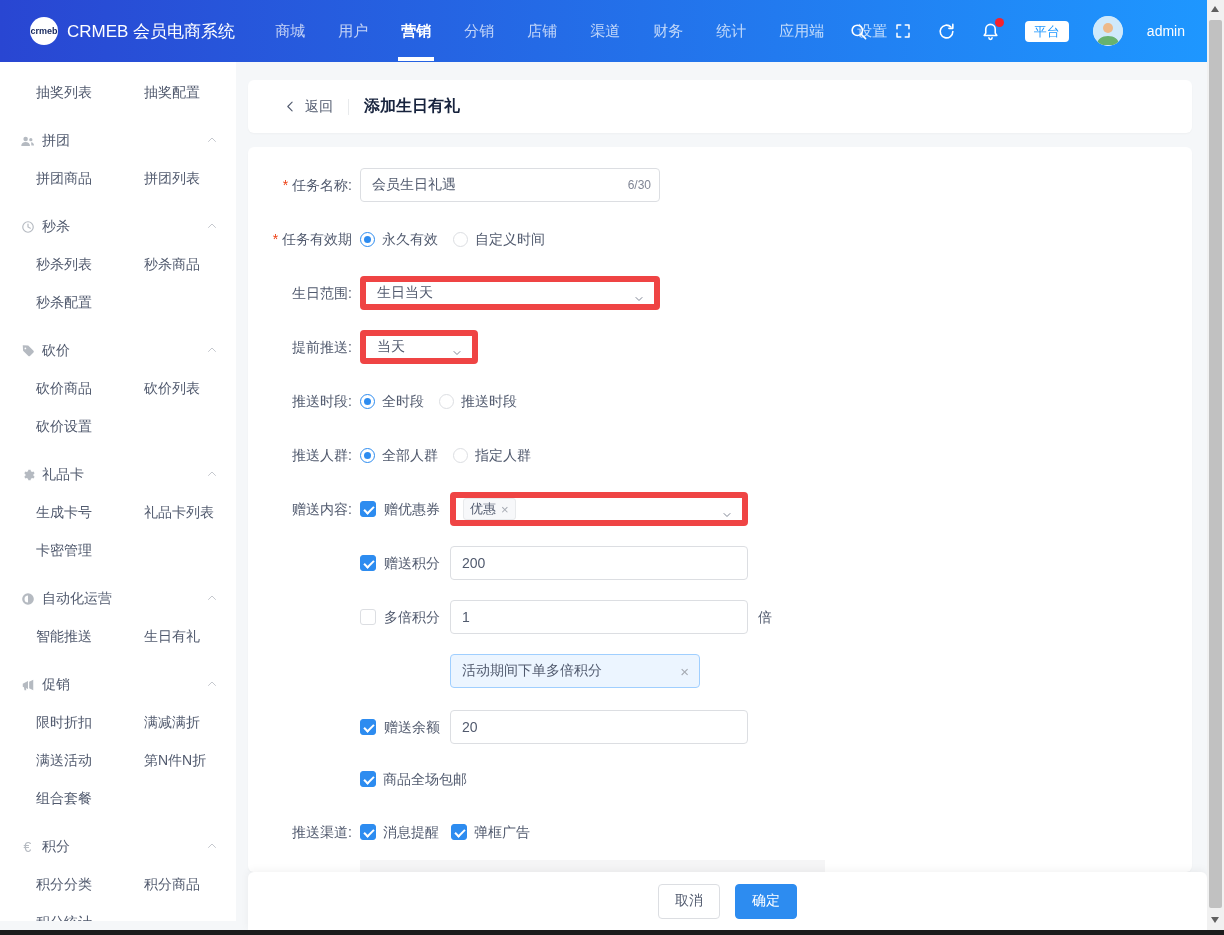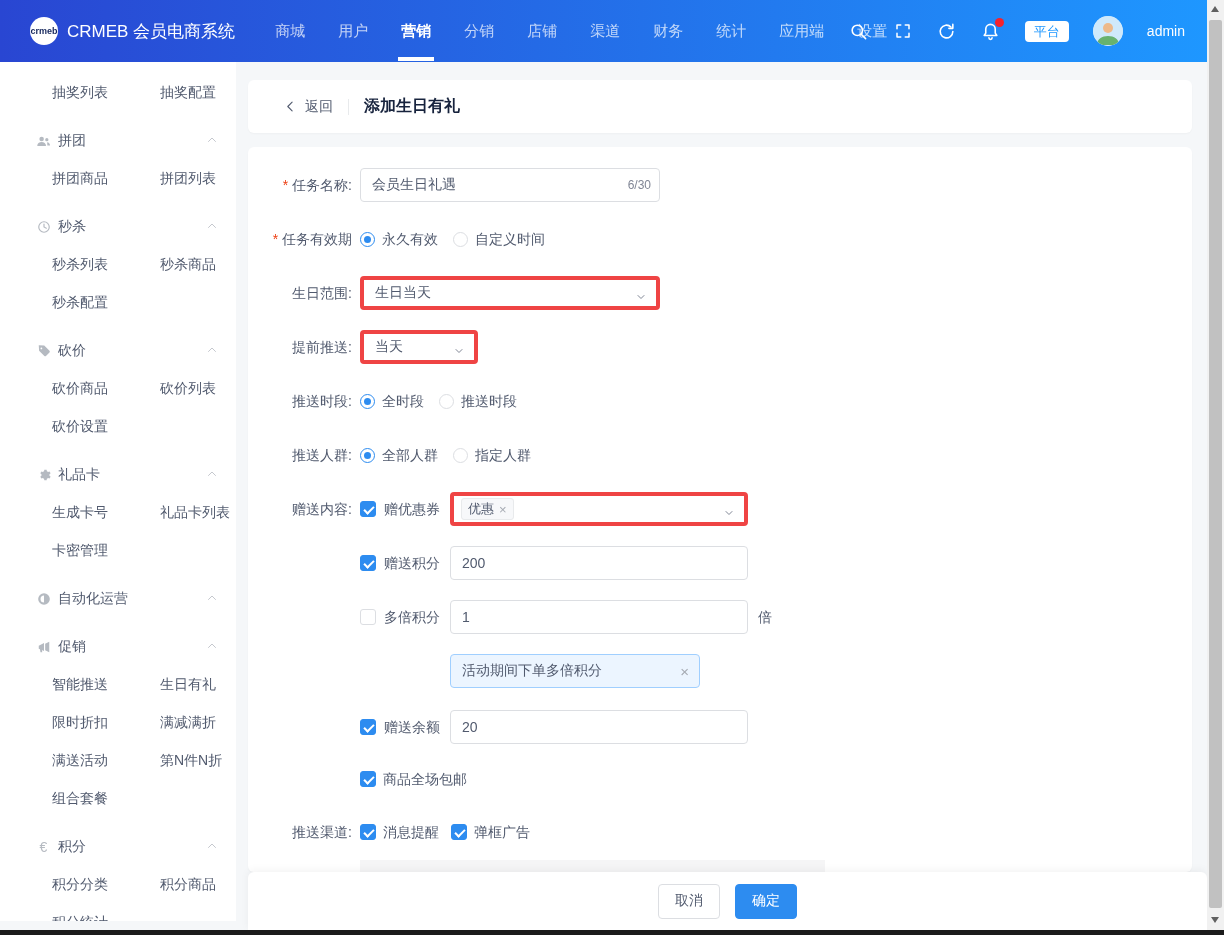--- a/index.html
+++ b/index.html
@@ -21,21 +21,21 @@
   .nav-item.active::after { content:""; position:absolute; left:-3px; right:-3px; bottom:1px; height:4px; background:#fff; }
   .nav-right { position:absolute; right:22px; top:0; height:62px; display:flex; align-items:center; gap:24px; }
   .nav-ico { width:20px; height:20px; display:flex; align-items:center; justify-content:center; position:relative; cursor:pointer; }
   .nav-ico svg { stroke:#fff; fill:none; stroke-width:2; stroke-linecap:round; stroke-linejoin:round; }
   .red-dot { position:absolute; right:-3px; top:-3px; width:9px; height:9px; border-radius:50%; background:#f5222d; }
   .platform-badge { background:#fff; color:#1e97ff; font-size:13px; padding:4px 9px; border-radius:4px; line-height:1; cursor:pointer; }
   .avatar { width:30px; height:30px; border-radius:50%; overflow:hidden; background:#cfe9fb; cursor:pointer; }
   .nav-user { color:#fff; font-size:14px; cursor:pointer; }
 
   
-  .sidebar { position:absolute; left:0; top:62px; width:236px; bottom:14px; background:#fff; overflow:hidden; padding-top:12px; z-index:10;padding-left:16px; }
+  .sidebar { position:absolute; left:0; top:62px; width:236px; bottom:14px; background:#fff; overflow:hidden; padding-top:12px; z-index:10; }
   .side-row { height:38px; display:flex; align-items:center; }
   .side-head { margin-top:10px; padding:0 18px 0 20px; color:#515a6e; cursor:pointer; }
   .side-head .side-ico { width:15px; height:15px; margin-right:7px; display:flex; align-items:center; justify-content:center; }
   .side-head .side-ico svg { fill:#b5bac1; stroke:none; }
   .side-head .side-ico.stroked svg { fill:none; stroke:#b5bac1; stroke-width:2; stroke-linecap:round; }
   .side-ico .euro { color:#b5bac1; font-size:14px; line-height:1; }
   .head-label { flex:1; }
   .chev svg { stroke:#c5c8ce; fill:none; stroke-width:2; stroke-linecap:round; }
   .side-sub { padding-left:36px; }
   .sub-a { width:108px; cursor:pointer; }
@@ -58,21 +58,21 @@
   .f-ctrl { display:flex; align-items:center; }
 
   .ipt { position:relative; height:34px; border:1px solid #dcdee2; border-radius:4px; background:#fff; }
   .ipt input { width:100%; height:100%; border:none; outline:none; background:transparent; padding:0 44px 0 11px; font-size:14px; color:#515a6e; font-family:inherit; }
   .ipt .counter { position:absolute; right:8px; top:0; line-height:32px; font-size:12px; color:#808695; }
   .w300 { width:300px; }
   .w298 { width:298px; }
   .w118 { width:118px; }
   .ipt.plain input { padding-right:11px; }
 
-  .select { position:relative; height:34px; border:4px solid #ef4444; border-radius:4px; background:#fff; display:flex; align-items:center; padding:0 28px 0 11px; cursor:pointer; color:#515a6e; }
+  .select { position:relative; height:34px; border:6px solid #ef4444; border-radius:4px; background:#fff; display:flex; align-items:center; padding:0 28px 0 11px; cursor:pointer; color:#515a6e; }
   .select .sel-arrow { position:absolute; right:9px; top:10px; }
   .select svg { stroke:#808695; fill:none; stroke-width:2; stroke-linecap:round; stroke-linejoin:round; }
   .tag { display:flex; align-items:center; gap:5px; background:#f7f8fa; border:1px solid #e8eaec; border-radius:3px; height:22px; padding:0 6px; font-size:13px; color:#515a6e; margin-left:-4px; }
   .tag .tag-x { color:#a6abb3; font-size:13px; cursor:pointer; }
 
   .radio { width:15px; height:15px; border-radius:50%; border:1px solid #dcdee2; background:#fff; position:relative; flex:none; cursor:pointer; }
   .radio.on { border-color:#2d8cf0; }
   .radio.on::after { content:""; position:absolute; left:3px; top:3px; width:7px; height:7px; border-radius:50%; background:#2d8cf0; }
   .rd-group { display:flex; align-items:center; gap:7px; line-height:34px; cursor:pointer; }
   .rd-group + .rd-group { margin-left:15px; }
@@ -251,34 +251,34 @@
       <span class="side-ico">
           <svg width="14" height="14" viewBox="0 0 24 24">
             <path d="M12 2a10 10 0 1 0 0 20 10 10 0 0 0 0-20zm0 16a6 6 0 0 1 0-12z"></path>
           </svg>
         </span>
       <span class="head-label">自动化运营</span>
       <span class="chev"><svg width="12" height="12" viewBox="0 0 24 24">
             <polyline points="5 15 12 8 19 15"></polyline>
           </svg></span>
     </div>
+    <div class="side-row side-sub">
+      <span class="sub-a">智能推送</span>
+      <span class="sub-b">生日有礼</span>
+    </div>
     <div class="side-row side-head">
       <span class="side-ico">
           <svg width="14" height="14" viewBox="0 0 24 24">
             <path d="M3 10v5l9 4V5zM14 6.5l7-3.5v18l-7-3.5zM5 16l1 5h3l-.6-4"></path>
           </svg>
         </span>
       <span class="head-label">促销</span>
       <span class="chev"><svg width="12" height="12" viewBox="0 0 24 24">
             <polyline points="5 15 12 8 19 15"></polyline>
           </svg></span>
-    </div>
-    <div class="side-row side-sub">
-      <span class="sub-a">智能推送</span>
-      <span class="sub-b">生日有礼</span>
     </div>
     <div class="side-row side-sub">
       <span class="sub-a">限时折扣</span>
       <span class="sub-b">满减满折</span>
     </div>
     <div class="side-row side-sub">
       <span class="sub-a">满送活动</span>
       <span class="sub-b">第N件N折</span>
     </div>
     <div class="side-row side-sub">

